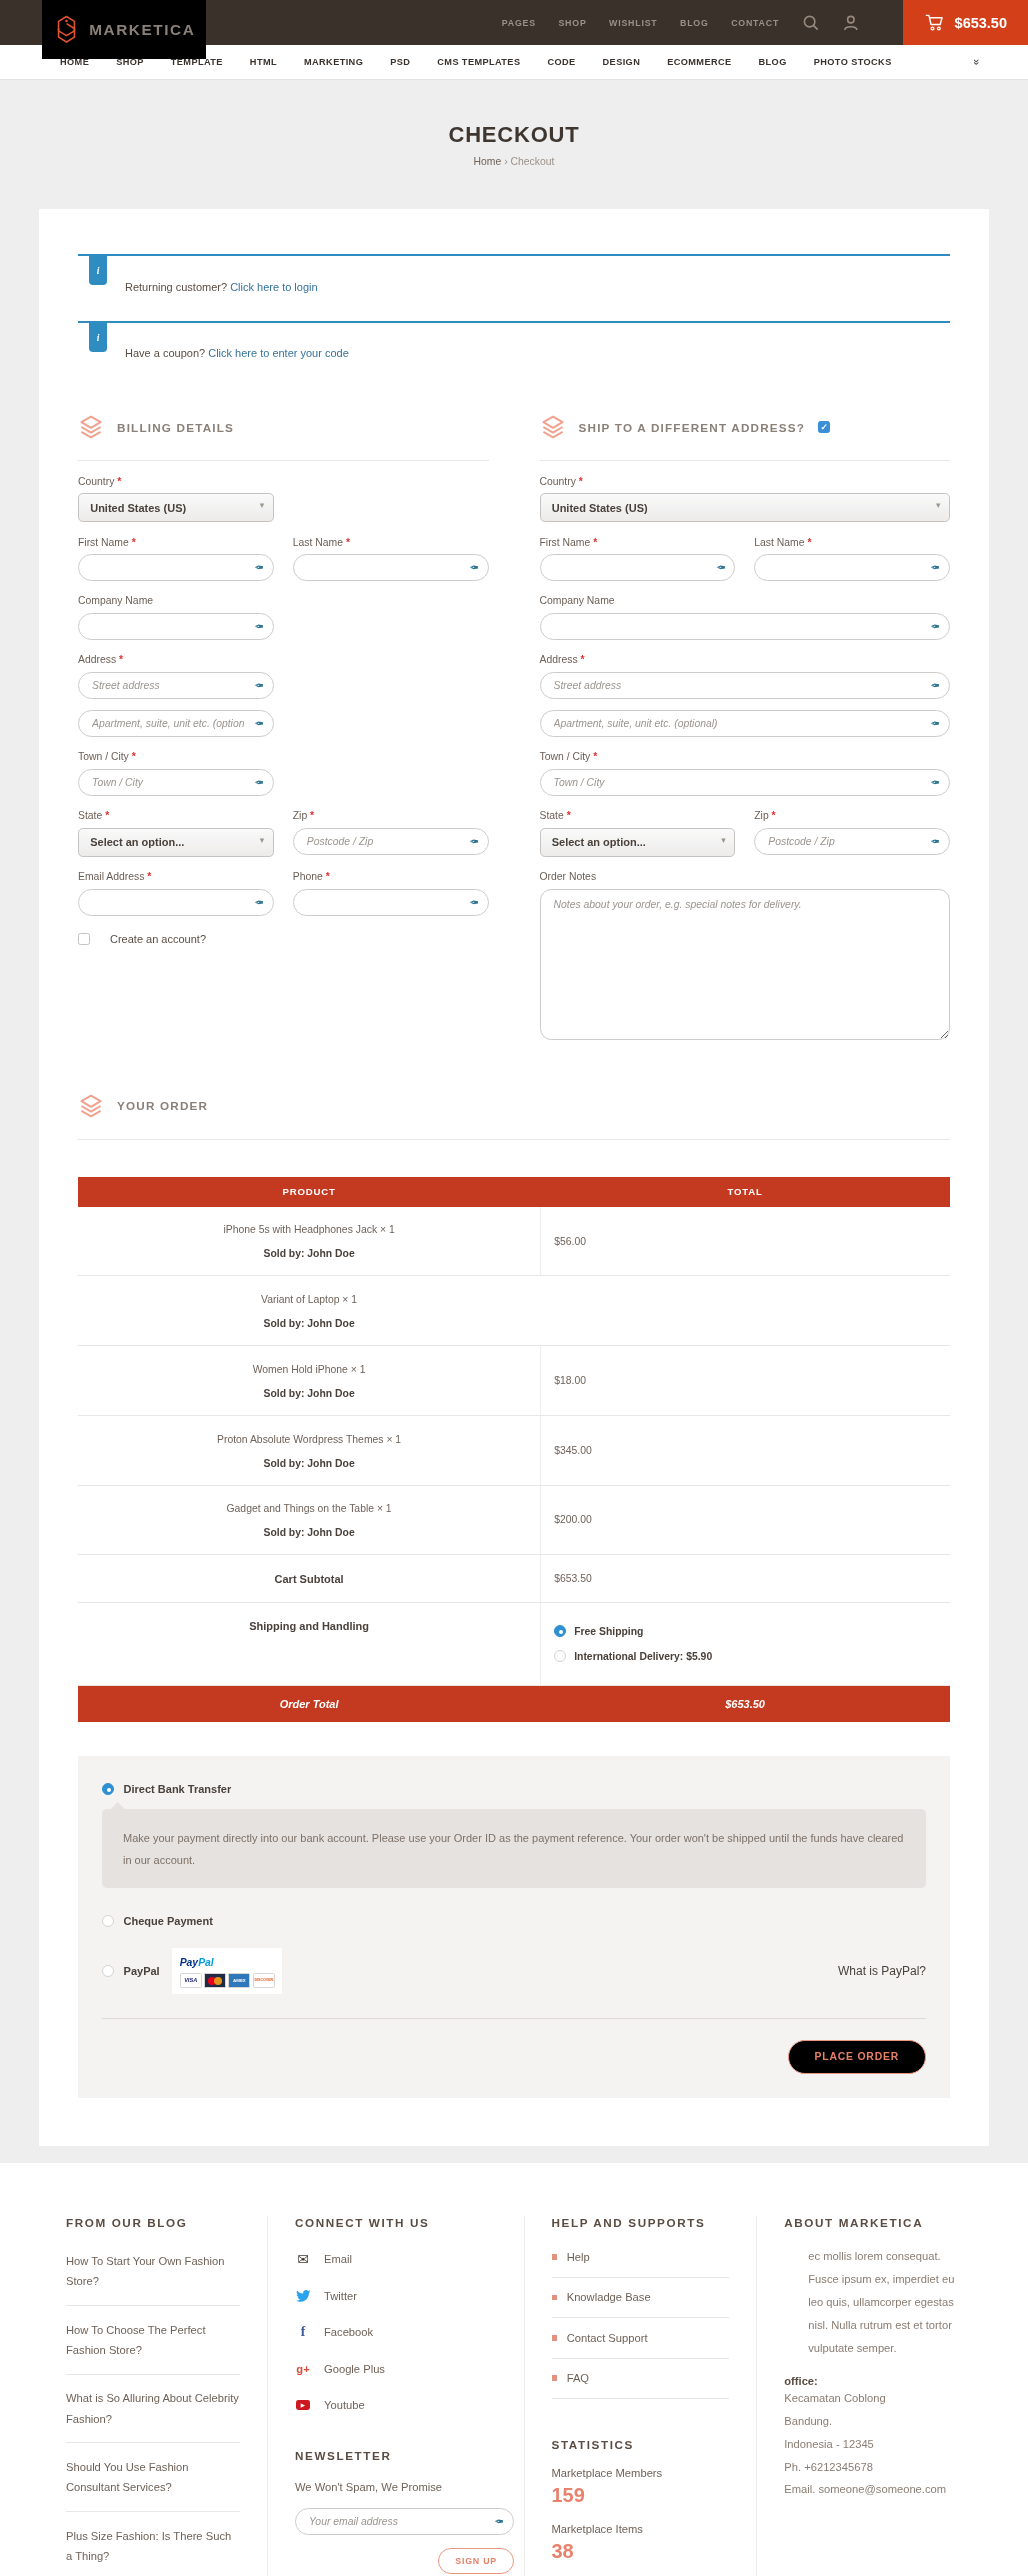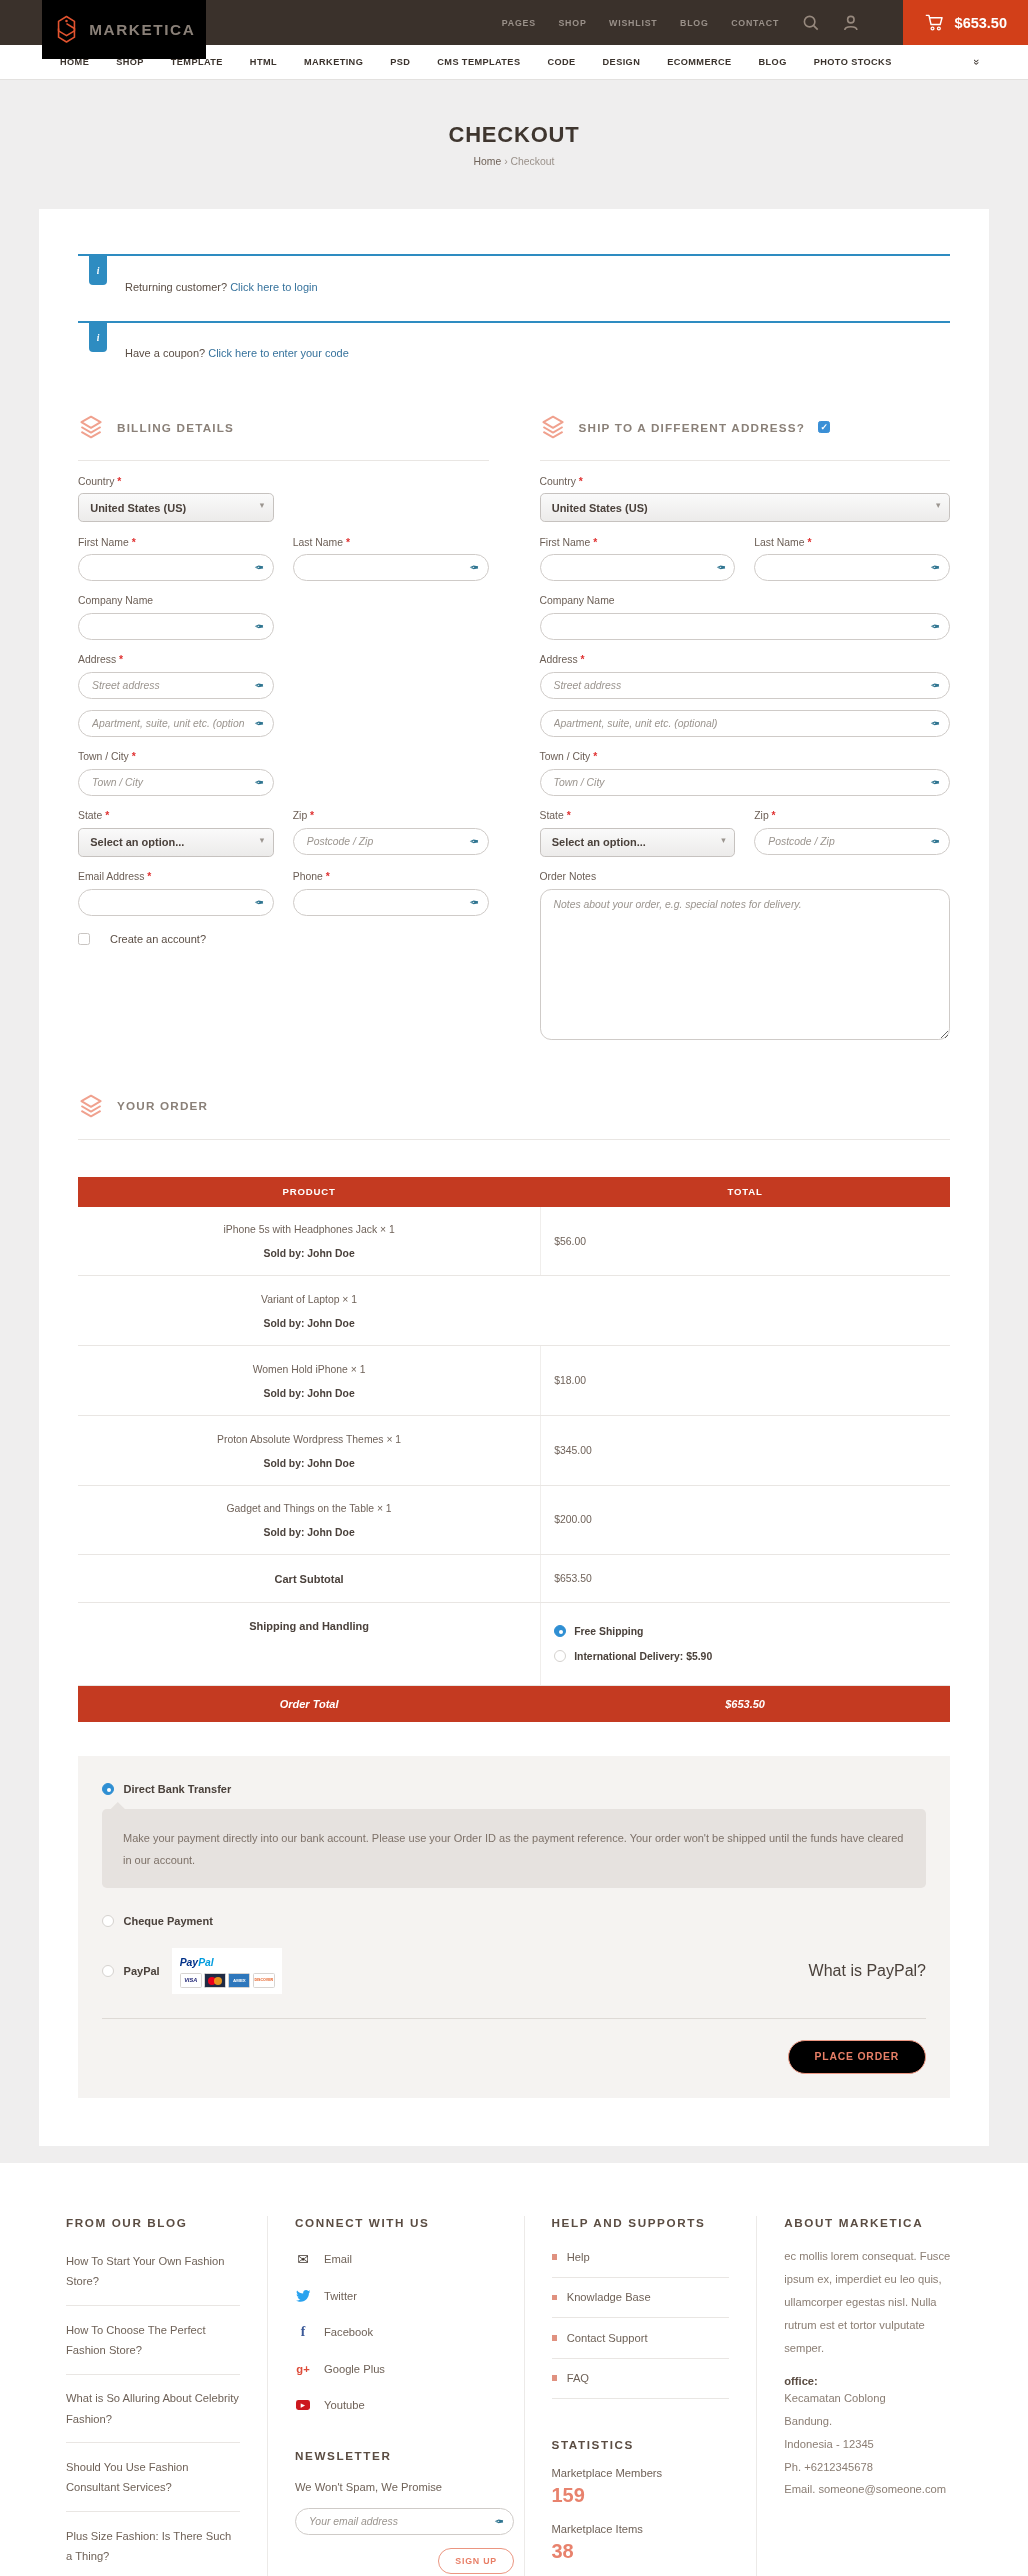--- a/index.html
+++ b/index.html
@@ -90,21 +90,21 @@
   .pp-logo .pay { color: #003087; } .pp-logo .pal { color: #009cde; }
   .pp-cards { display: flex; gap: 2.4px; margin-top: 4px; }
   .chip { width: 22px; height: 14.5px; border: 0.8px solid #d8d5d2; border-radius: 1.6px; background: #fff; display: flex; align-items: center; justify-content: center; overflow: hidden; }
   .chip.visa { color: #1a1f71; font-size: 5.6px; font-weight: bold; font-style: italic; }
   .chip.mc { background: #1f2a44; position: relative; }
   .chip.mc i { position: absolute; top: 3.2px; width: 8px; height: 8px; border-radius: 50%; }
   .chip.mc i.c1 { left: 3.2px; background: #eb001b; }
   .chip.mc i.c2 { right: 3.2px; background: #f79e1b; opacity: .9; }
   .chip.amex { background: #2e77bc; color: #fff; font-size: 4.4px; font-weight: bold; }
   .chip.disc { color: #e55c20; font-size: 3.6px; font-weight: bold; }
-  .whatis { margin-left: auto; font-size: 16px; color: #4a413b; text-decoration: none; }
+  .whatis { margin-left: auto; font-size: 12px; color: #4a413b; text-decoration: none; }
   .pay-divider { border-top: 0.8px solid #dedad6; margin: 24px 0 21px; }
   .place-btn-wrap { text-align: right; }
   .place-btn { display: inline-block; background: #000000; border: 1.6px solid #eb9681; color: #e87f67; font-size: 10.4px; font-weight: bold; letter-spacing: 0.8px; border-radius: 19px; padding: 10.4px 26px; cursor: pointer; font-family: "Liberation Sans", sans-serif; }
 
   
   .footer { background: #fff; margin-top: 17.7px; display: grid; grid-template-columns: 24% 27% 24.5% 24.5%; padding: 53px 39px 56px; }
   .fcol { padding: 0 27px; }
   .fcol + .fcol { border-left: 0.8px solid #eceae8; }
   .fhead { font-size: 11.7px; font-weight: bold; letter-spacing: 1.6px; color: #5a4c42; margin-bottom: 8px; }
   .blog-item { font-size: 11.2px; color: #6f6258; line-height: 1.8; padding: 13.7px 0; border-bottom: 0.8px solid #e9e6e3; }
@@ -118,21 +118,21 @@
   .nl-head { margin-top: 37px; }
   .nl-note { font-size: 11.2px; color: #6f6258; margin: 19px 0 14.5px; }
   .nl-form { width: 219px; }
   .nl-btn-wrap { text-align: right; margin-top: 13px; }
   .nl-btn { display: inline-block; background: #fff; border: 1.6px solid #eb9681; color: #e87f67; font-size: 8.8px; font-weight: bold; letter-spacing: 0.8px; border-radius: 14.5px; padding: 7.2px 16px; cursor: pointer; font-family: "Liberation Sans", sans-serif; }
   .help-item { display: flex; align-items: center; gap: 9.6px; font-size: 11.2px; color: #6f6258; padding: 13.7px 0; border-bottom: 0.8px solid #e9e6e3; }
   .sq { width: 5.6px; height: 5.6px; background: #e09180; flex: 0 0 5.6px; }
   .stats-head { margin-top: 39px; }
   .stat-label { font-size: 11.2px; color: #6f6258; margin-top: 16px; }
   .stat-value { font-size: 20px; font-weight: bold; color: #e8826d; margin-top: 4.8px; }
-  .about-text { font-size: 11.2px; color: #8a7d73; line-height: 2.05; margin-top: 16px; }
+  .about-text { font-size: 11.2px; color: #8a7d73; line-height: 2.05; margin-top: 16px; margin-left: 24px; }
   .office { font-size: 11.2px; font-weight: bold; color: #5a4c42; margin-top: 14.5px; }
   .addr-line { font-size: 11.2px; color: #8a7d73; line-height: 2.05; }
 
   svg { display: block; }
 </style>
 </head>
 <body>
 
 <div class="topbar">
   <div class="logo-box">

